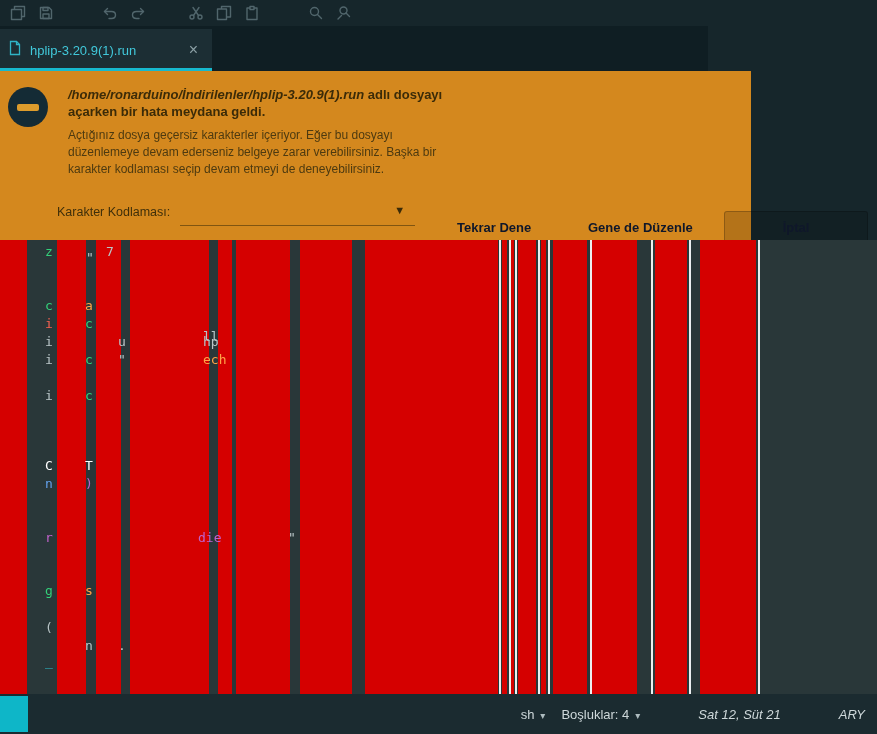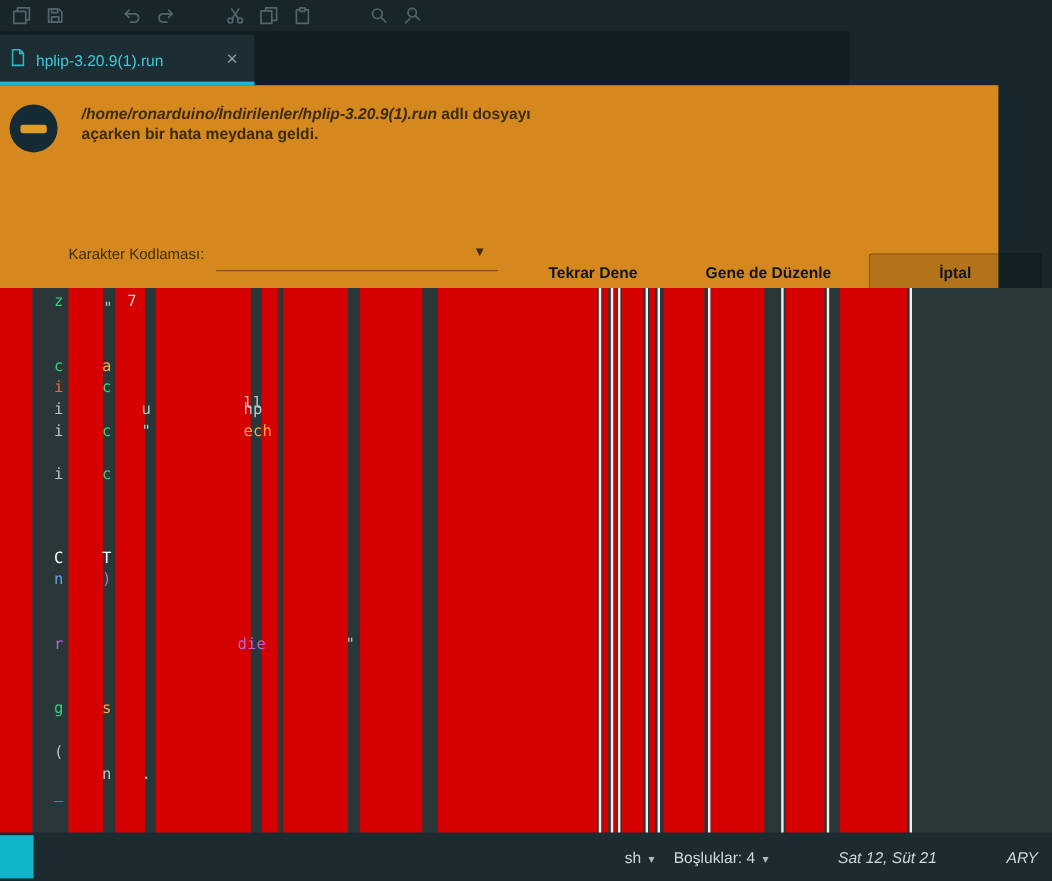--- a/index.html
+++ b/index.html
@@ -36,21 +36,21 @@
   .tab-icon { margin-left:8px; }
   .tab-icon svg { stroke:#2fb4c6; fill:none; stroke-width:1.3; }
   .tab-title { margin-left:8px; color:#41c8da; font-size:13px; white-space:nowrap; }
   .tab-close {
     margin-left:auto; margin-right:10px; background:transparent; border:none;
     color:#8ca0a5; font-size:16px; line-height:16px; padding:0 4px; cursor:pointer;
   }
 
   
   .banner {
-    position:absolute; left:0; top:71px; width:832px; height:169px;
+    position:absolute; left:0; top:71px; width:751px; height:169px;
     background:#d4881e; color:#3b2b08;
   }
   .banner-icon {
     position:absolute; left:8px; top:16px; width:40px; height:40px; border-radius:50%;
     background:#142b35; display:flex; align-items:center; justify-content:center;
   }
   .banner-icon .bar { width:22px; height:7px; background:#dd9c2c; border-radius:2px; }
   .banner-title {
     position:absolute; left:68px; top:16px; width:382px;
     font-size:13px; font-weight:bold; line-height:1.3;
@@ -191,20 +191,21 @@
   </div>
 
   <div class="banner">
     <div class="banner-icon">
       <div class="bar"></div>
     </div>
     <div class="banner-title">
       <span class="path">/home/ronarduino/İndirilenler/hplip-3.20.9(1).run</span>
       <span>adlı dosyayı açarken bir hata meydana geldi.</span>
     </div>
+    <div class="banner-body">Açtığınız dosya geçersiz karakterler içeriyor. Eğer bu dosyayı düzenlemeye devam ederseniz belgeye zarar verebilirsiniz. Başka bir karakter kodlaması seçip devam etmeyi de deneyebilirsiniz.</div>
 
     <button class="bbtn retry">Tekrar Dene</button>
     <button class="bbtn edit-anyway">Gene de Düzenle</button>
     <button class="bbtn cancel">İptal</button>
 
     <div class="encoding-row">
       <span class="encoding-label">Karakter Kodlaması:</span>
       <div class="encoding-select">
         <span></span>
         <span class="caret">▼</span>

